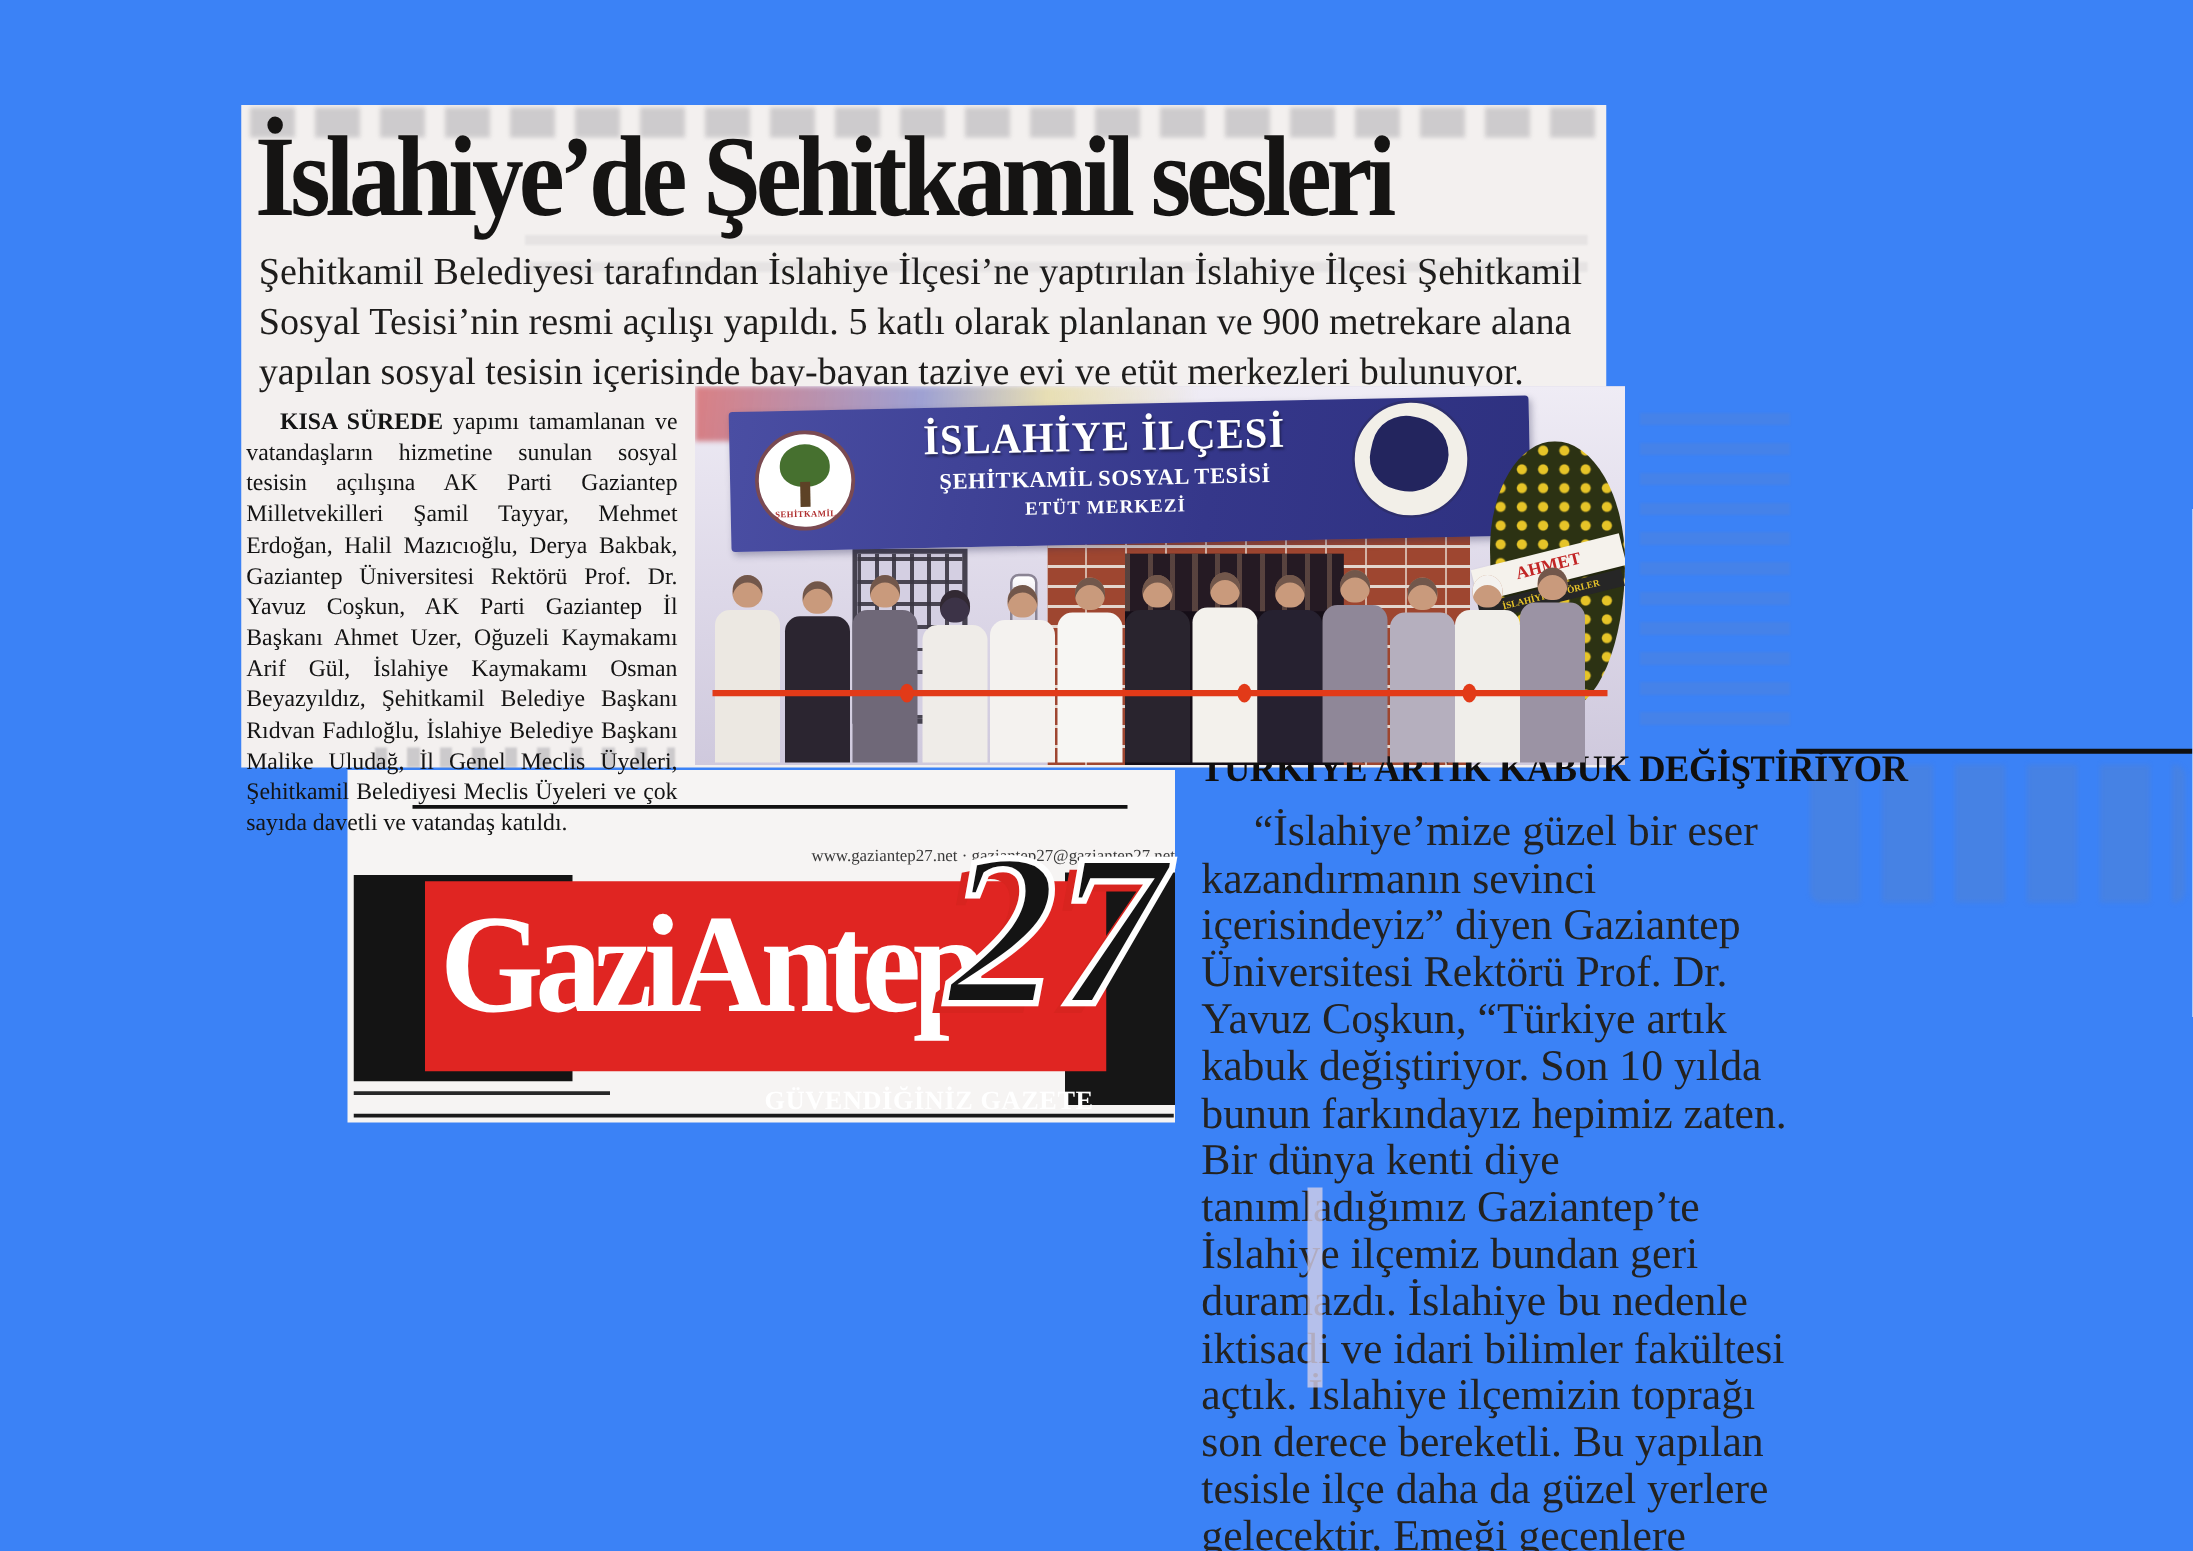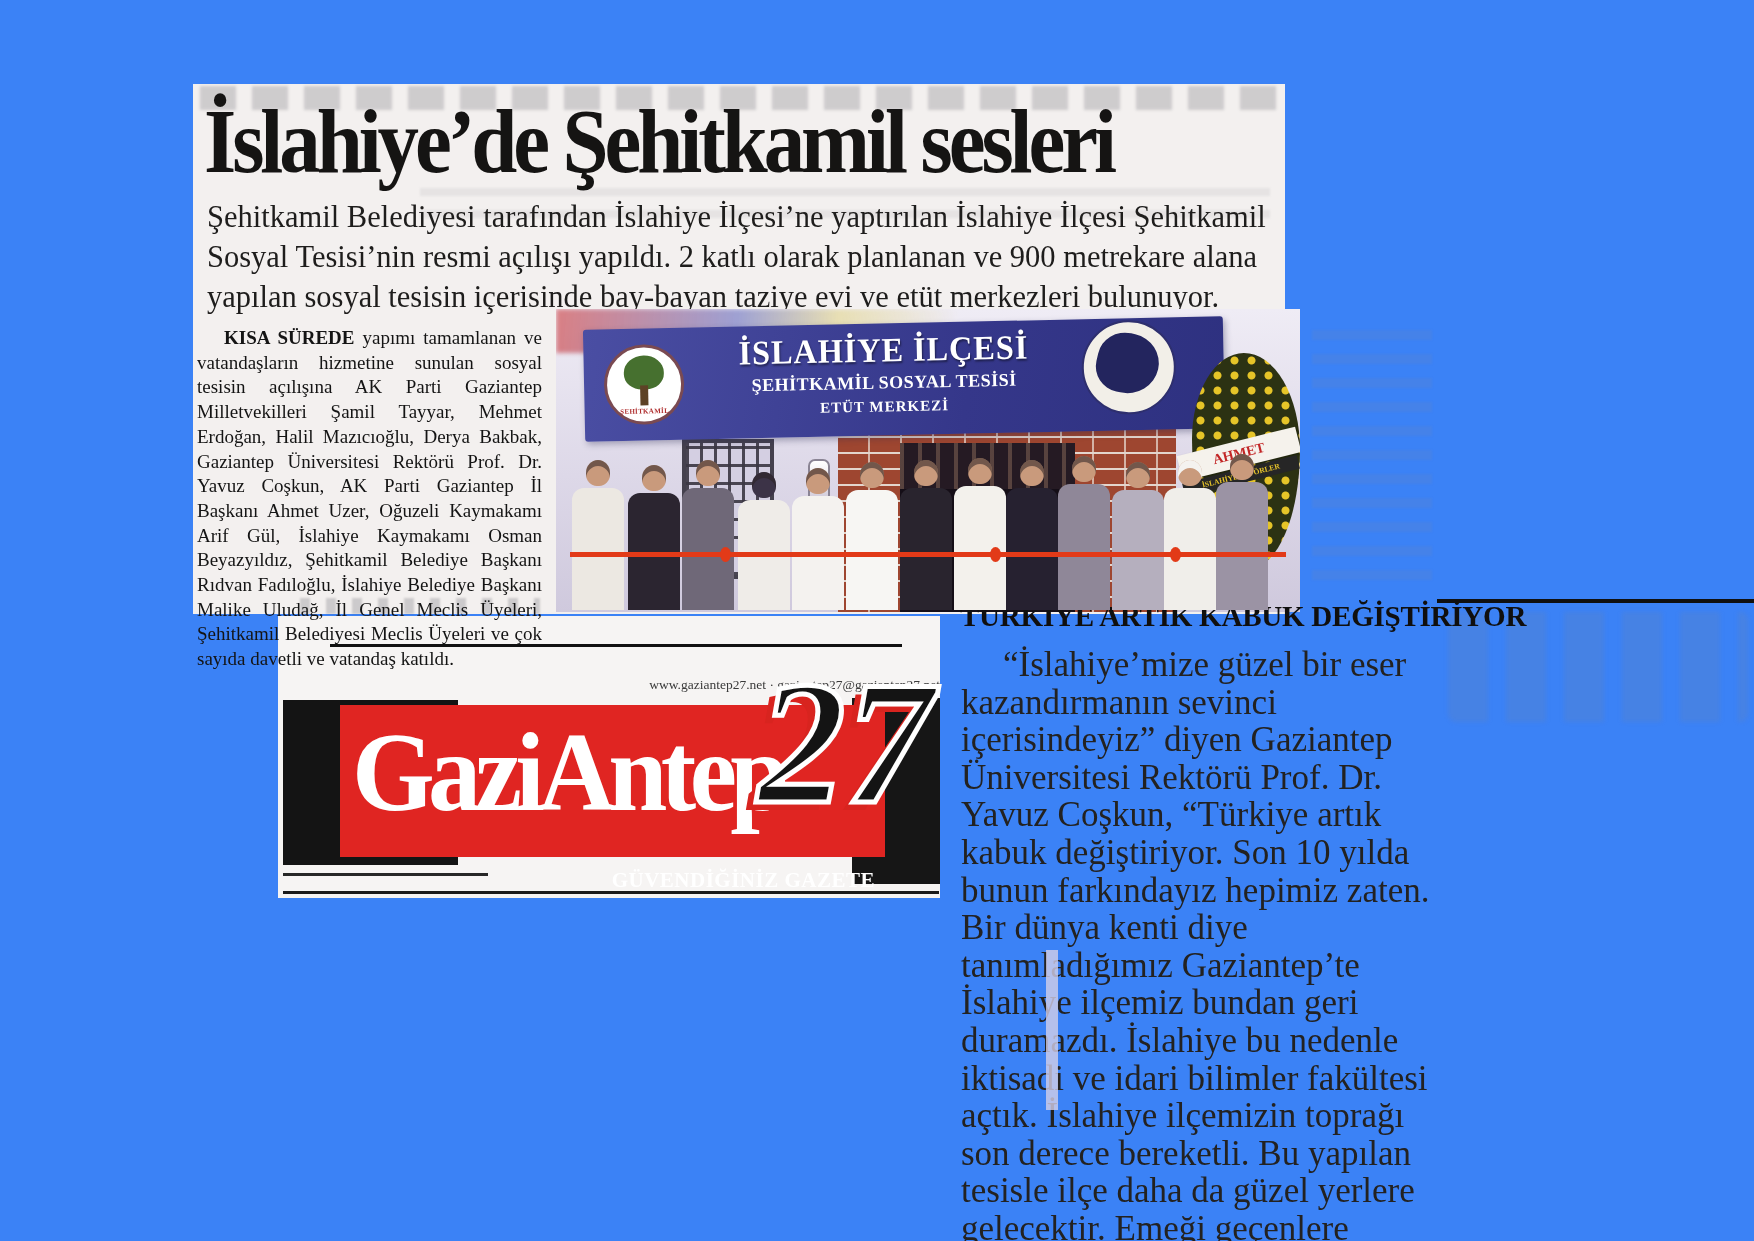--- a/index.html
+++ b/index.html
@@ -126,21 +126,21 @@
   <div class="abs clip-main"></div>
   <div class="abs clip-mast"></div>
 
   <div class="abs ghost ghost-top"></div>
   <div class="abs ghost ghost-sub"></div>
   <div class="abs ghost ghost-right"></div>
   <div class="abs ghost ghost-photoside"></div>
   <div class="abs ghost ghost-sig"></div>
 
   <div class="abs headline">İslahiye’de Şehitkamil sesleri</div>
-  <div class="abs subhead">Şehitkamil Belediyesi tarafından İslahiye İlçesi’ne yaptırılan İslahiye İlçesi Şehitkamil Sosyal Tesisi’nin resmi açılışı yapıldı. 2 katlı olarak planlanan ve 900 metrekare alana yapılan sosyal tesisin içerisinde bay-bayan taziye evi ve etüt merkezleri bulunuyor.</div>
+  <div class="abs subhead">Şehitkamil Belediyesi tarafından İslahiye İlçesi’ne yaptırılan İslahiye İlçesi Şehitkamil Sosyal Tesisi’nin resmi açılışı yapıldı. 5 katlı olarak planlanan ve 900 metrekare alana yapılan sosyal tesisin içerisinde bay-bayan taziye evi ve etüt merkezleri bulunuyor.</div>
   <p class="abs bodycol"><span class="lead">KISA SÜREDE</span><span> yapımı tamamlanan ve vatandaşların hizmetine sunulan sosyal tesisin açılışına AK Parti Gaziantep Milletvekilleri Şamil Tayyar, Mehmet Erdoğan, Halil Mazıcıoğlu, Derya Bakbak, Gaziantep Üniversitesi Rektörü Prof. Dr. Yavuz Coşkun, AK Parti Gaziantep İl Başkanı Ahmet Uzer, Oğuzeli Kaymakamı Arif Gül, İslahiye Kaymakamı Osman Beyazyıldız, Şehitkamil Belediye Başkanı Rıdvan Fadıloğlu, İslahiye Belediye Başkanı Malike Uludağ, İl Genel Meclis Üyeleri, Şehitkamil Belediyesi Meclis Üyeleri ve çok sayıda davetli ve vatandaş katıldı.</span></p>
 
   <div class="abs photo">
     <div class="wall"></div>
     <div class="smear"></div>
 
     <div class="window"></div>
 
     <div class="brickC">
       <div class="door">

